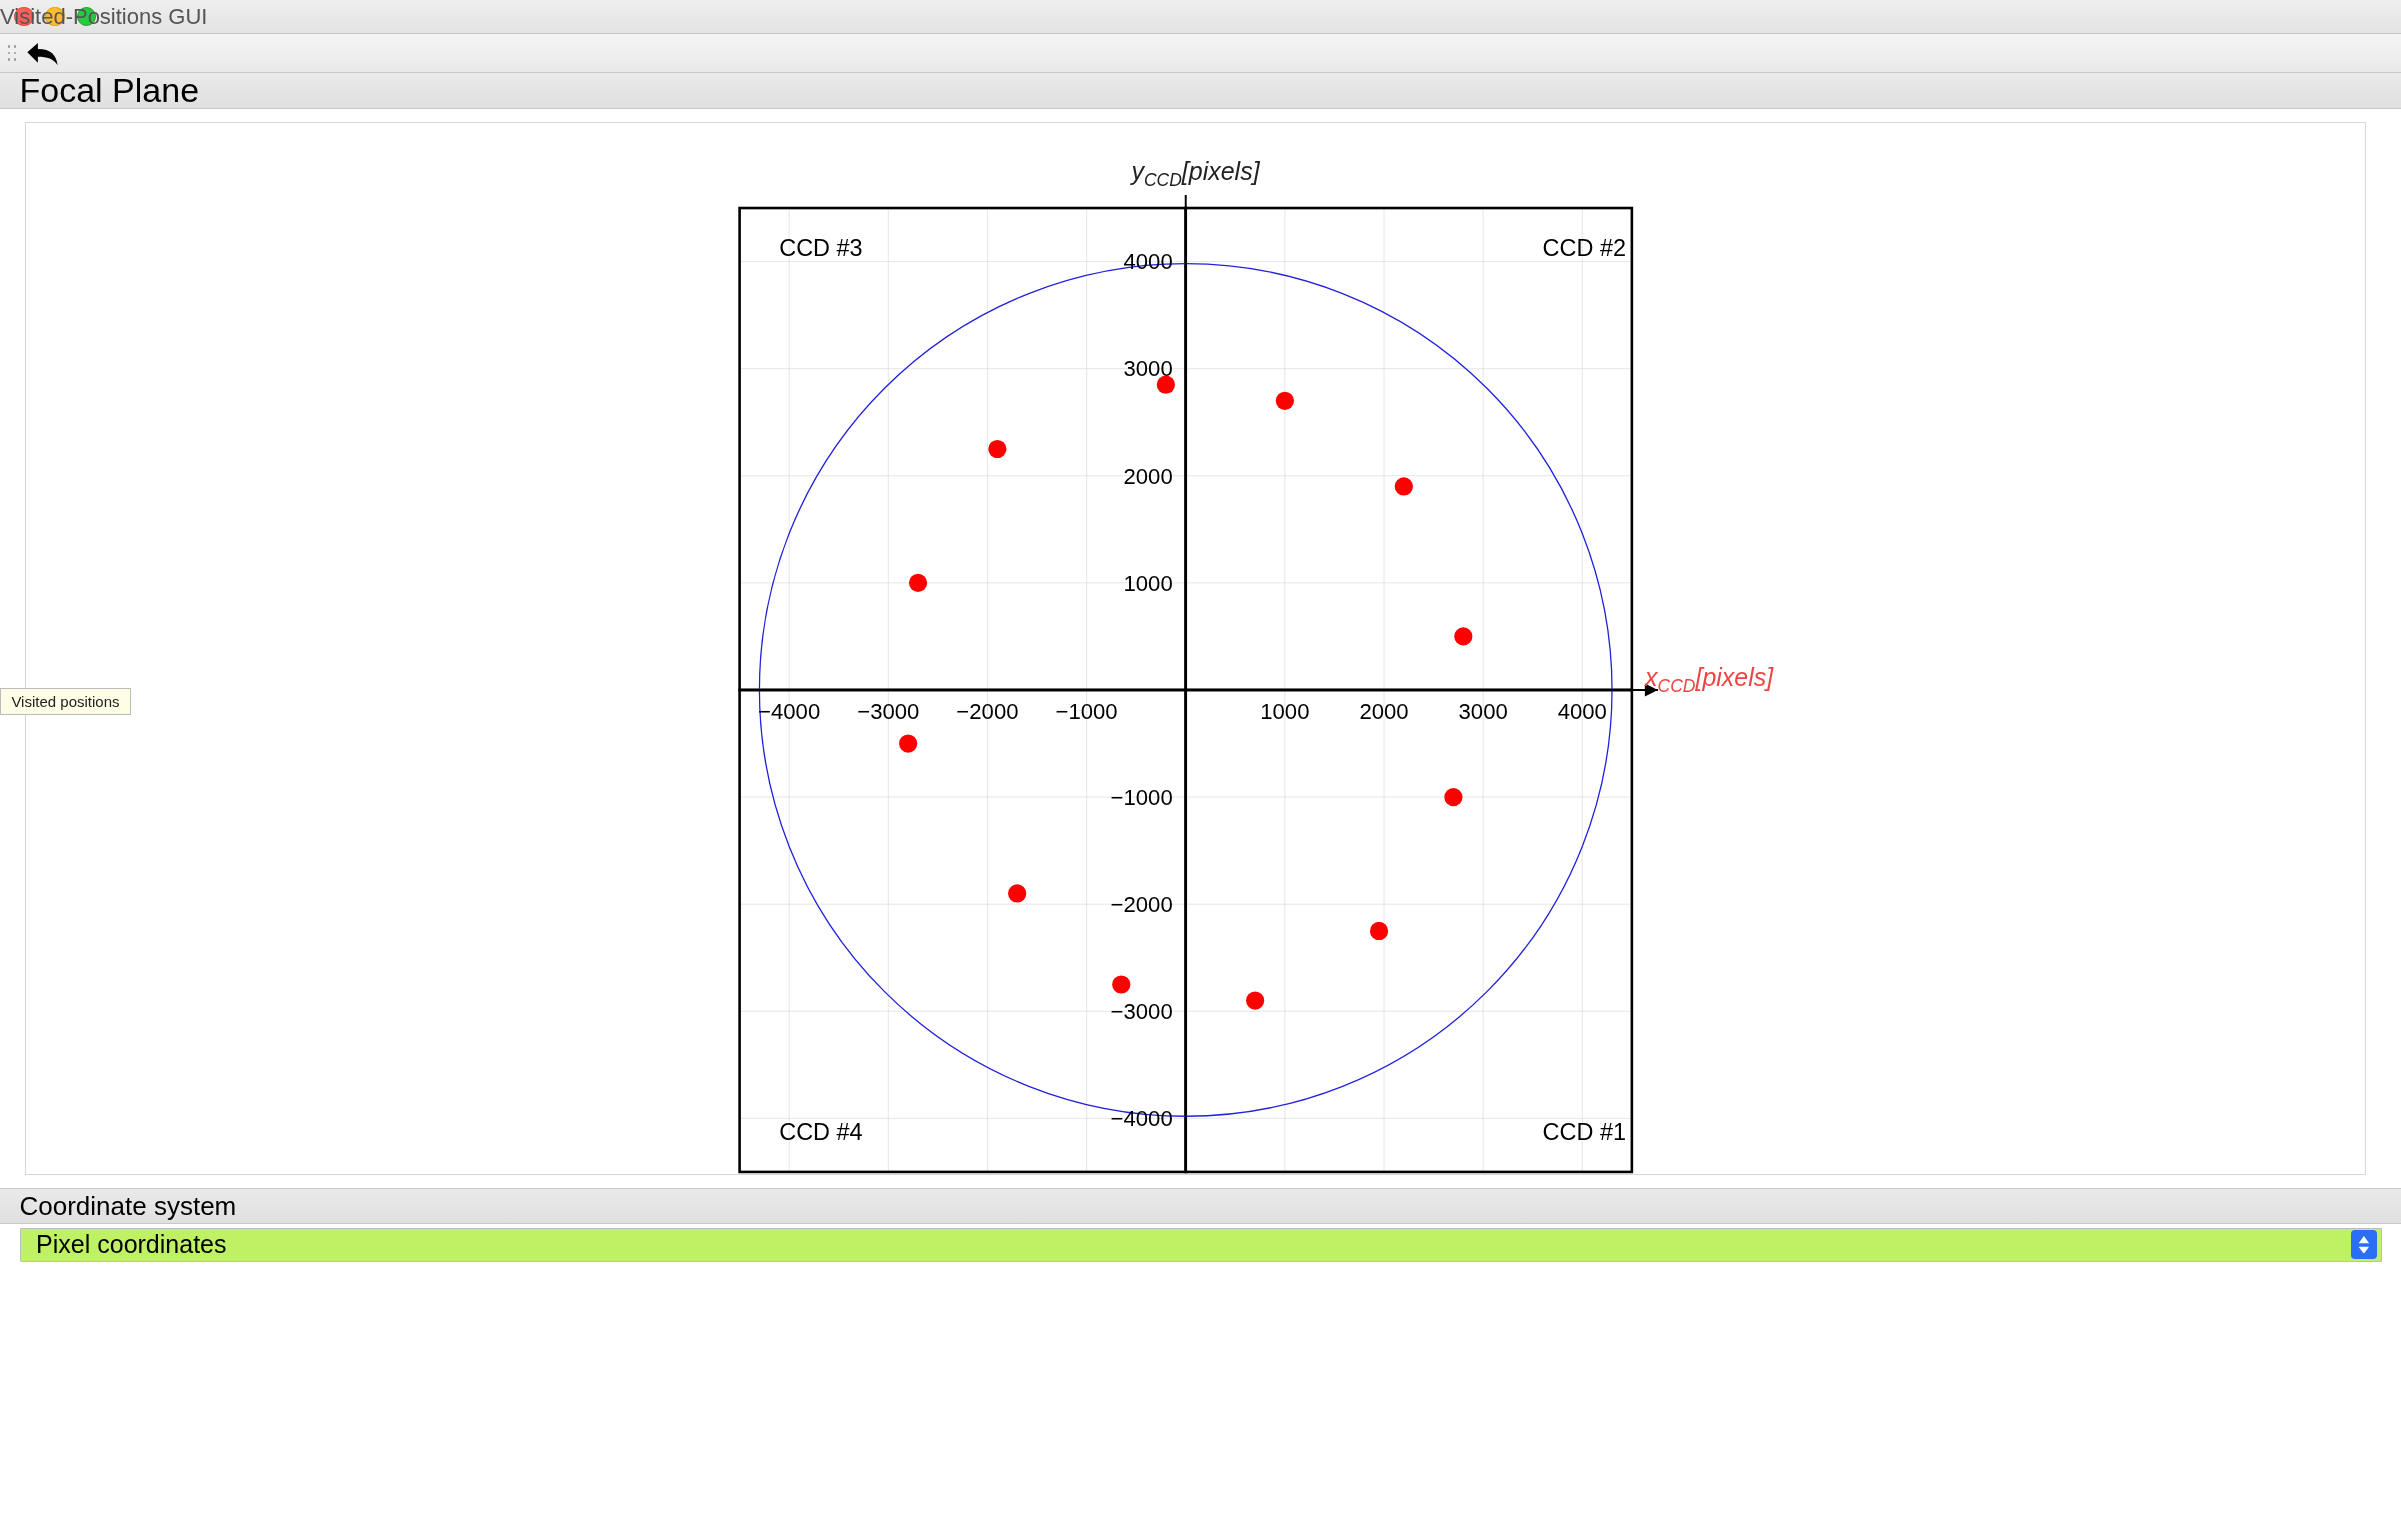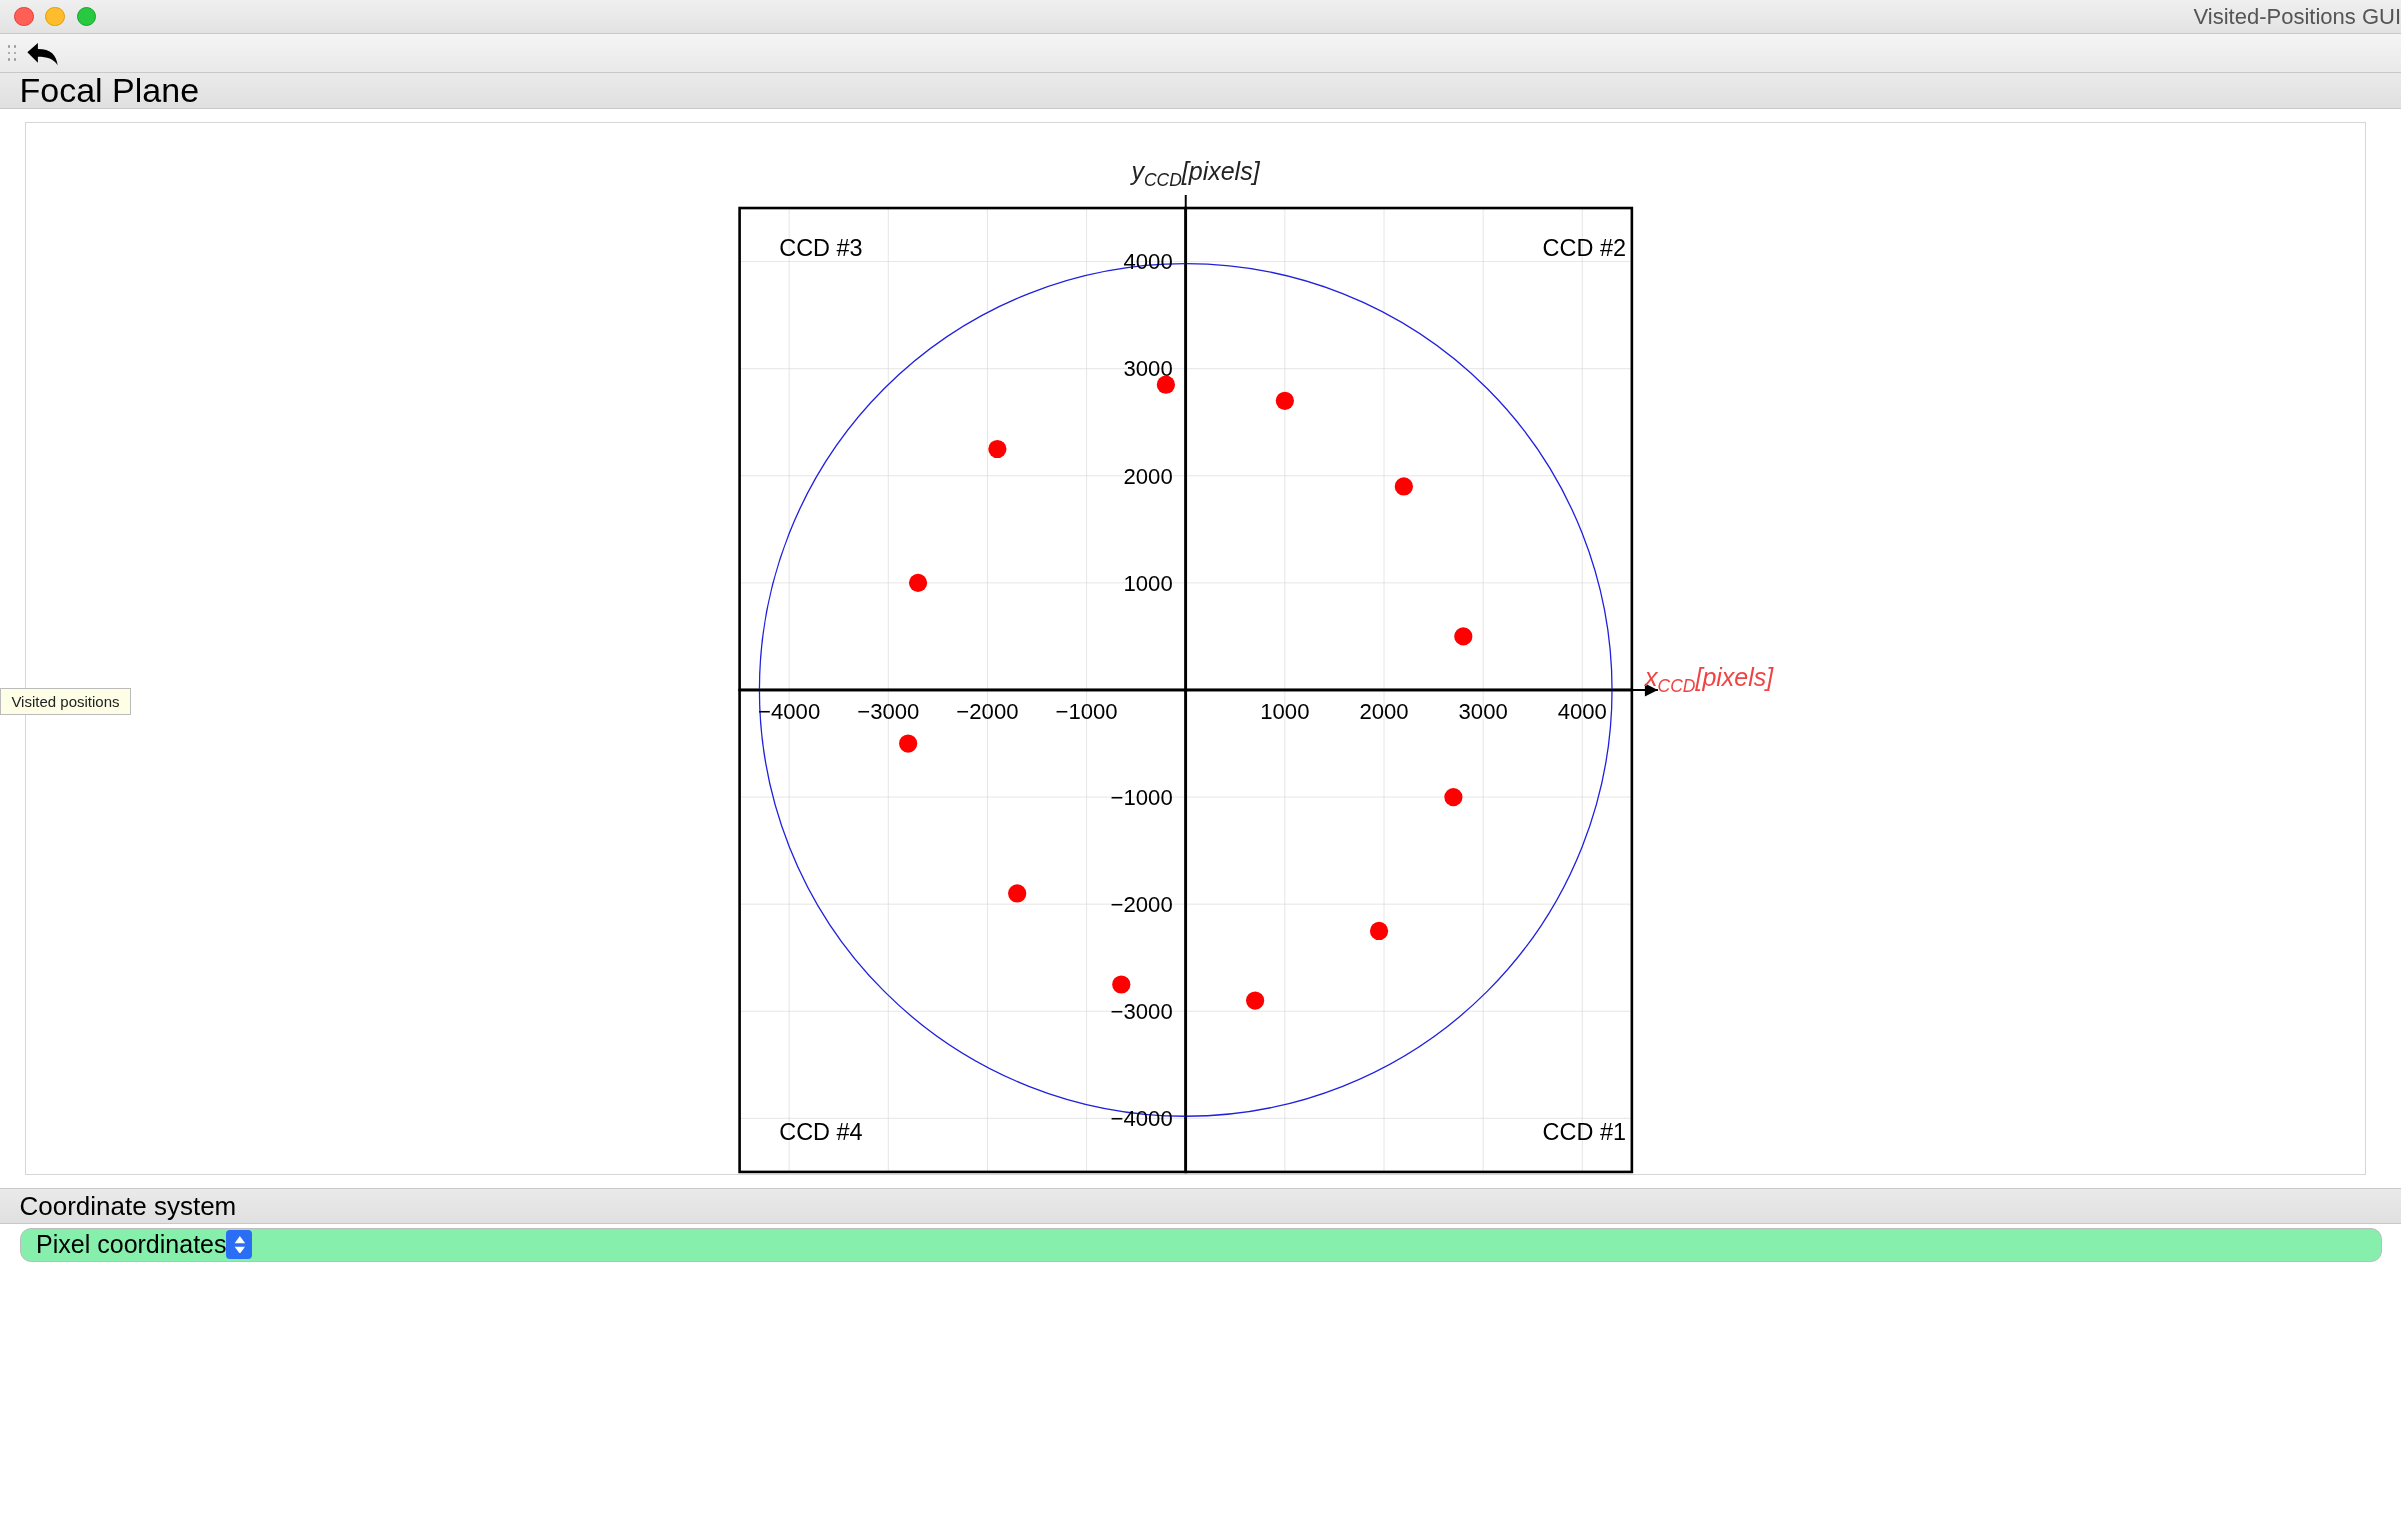--- a/index.html
+++ b/index.html
@@ -26,21 +26,21 @@
     .tl {
       width: 19.5px; height: 19.5px;
       border-radius: 50%;
     }
     .tl-close    { background: #ff5f57; border:0.7px solid #e33e32;}
     .tl-min      { background: #ffbd2e; border:0.7px solid #e09e00;}
     .tl-max      { background: #28c840; border:0.7px solid #17a22b;}
     .title-text {
       position: absolute;
       left: 0; right: 0;
-      text-align: right;
+      text-align: left;
       font-size: 22px;
       color: #555;
       pointer-events: none;
     }
     .toolbar {
       height: 39px;
       background: linear-gradient(#f5f5f5,#e9e9e9);
       border-bottom: 0.7px solid #c8c8c8;
       display: flex;
       align-items: center;
@@ -102,24 +102,25 @@
       font-size: 26px;
       color:#000;
     }
     .coord-select-row{
       padding: 3.9px 19.5px 9px 19.5px;
     }
     .coord-select {
       width: 100%;
       height: 34px;
       border: 1.3px solid #bdbdbd;
-      border-radius: 11px;
-      background: #86efac;
+      border-radius: 1px;
+      background: #bef264;
       display:flex;
       align-items:center;
+      justify-content:space-between;
       padding: 0 3.9px 0 15.6px;
       cursor:pointer;
     }
     .coord-select-text{ font-size: 25px; color:#000;}
     .coord-select-arrows{
       width:26px;height:29px;
       background:#2a6ef6;
       border-radius:3.9px;
       display:flex;flex-direction:column;align-items:center;justify-content:center;
       gap:1.3px;

